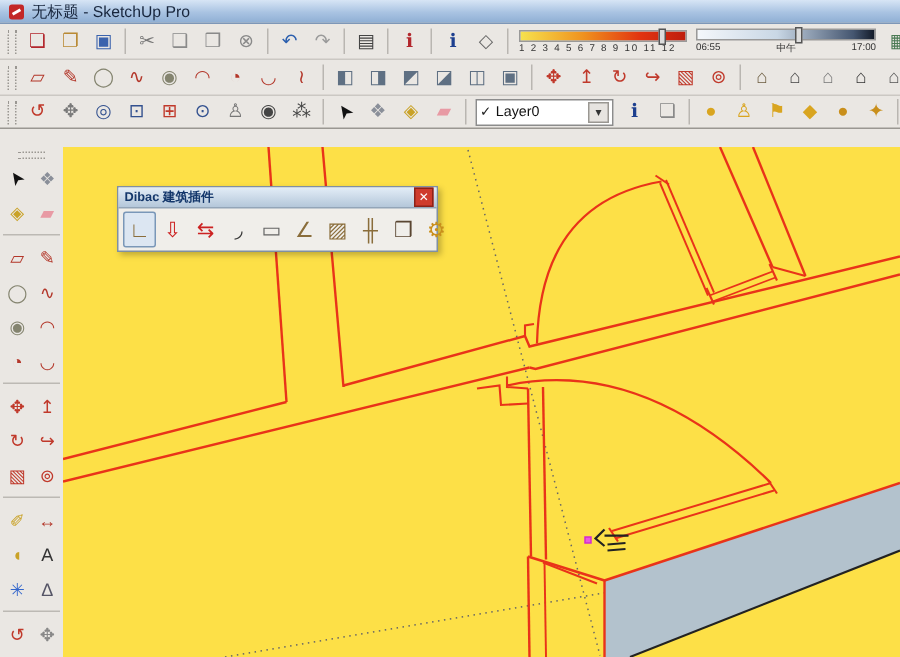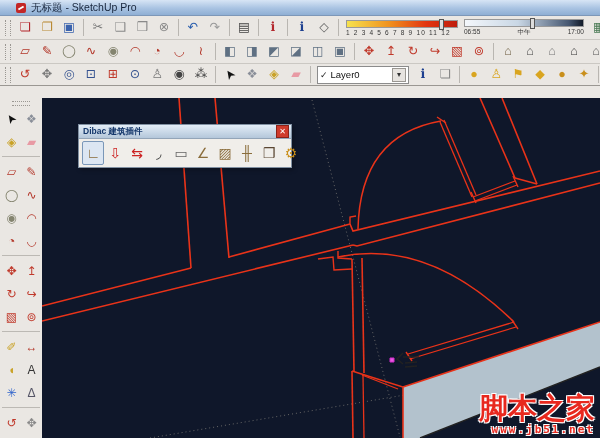--- a/index.html
+++ b/index.html
@@ -1,20 +1,20 @@
 <!DOCTYPE html>
 <html><head>
 <meta charset="utf-8">
 <style>
   html,body{margin:0;padding:0;}
   body{width:600px;height:438px;overflow:hidden;font-family:"Liberation Sans","DejaVu Sans",sans-serif;}
   .app{position:relative;width:600px;height:438px;background:#eae7e3;overflow:hidden;}
 
   
-  .titlebar{height:15px;display:flex;align-items:center;gap:5px;padding:0 16px;
+  .titlebar{height:15px;display:flex;align-items:center;gap:5px;padding:0 6px;
     background:linear-gradient(#d7e5f5,#a9c3e2 55%,#8fafd4);border-bottom:1px solid #7d97b8;}
   .app-icon{width:10px;height:10px;border-radius:2px;background:#c32727;position:relative;flex:0 0 auto;}
   .app-icon::after{content:"";position:absolute;left:2px;top:4px;width:6px;height:2px;background:#fff;transform:rotate(-30deg);}
   .title-text{font-size:10.5px;color:#17253c;white-space:nowrap;}
 
   
   .menubar{height:15px;display:flex;align-items:center;background:#f2f5fa;border-bottom:1px solid #cfcac4;padding-left:2px;}
   .menu-item{font-size:10.5px;color:#222;padding:0 7px;cursor:default;}
 
   
@@ -324,21 +324,21 @@
           <span class="glyph" style="color: rgb(192, 57, 43);">↺</span>
         </span>
         <span class="tb-btn">
           <span class="glyph" style="color: rgb(136, 136, 136);">✥</span>
         </span>
         <span class="tb-btn"></span>
         <span class="tb-btn"></span>
       </div>
   </div>
 
-  <div class="canvas" style="background: #0f172a;">
+  <div class="canvas" style="background: #fde047;">
     <svg width="558" height="340" viewBox="42 98 558 340">
         <path d="M312,100 L400,437" fill="none" stroke="#666666" stroke-width="1" stroke-dasharray="1,3"></path>
         <path d="M150,438 L600,362" fill="none" stroke="#666666" stroke-width="1" stroke-dasharray="1,3"></path>
         <path d="M42,306 L191,268" fill="none" stroke="#e93319" stroke-width="1.6"></path>
         <path d="M229,257 L350,224" fill="none" stroke="#e93319" stroke-width="1.6"></path>
         <path d="M42,321 L353,245" fill="none" stroke="#e93319" stroke-width="1.6"></path>
         <path d="M179,98 L191,268" fill="none" stroke="#e93319" stroke-width="1.6"></path>
         <path d="M215,98 L229,258" fill="none" stroke="#e93319" stroke-width="1.6"></path>
         <path d="M350,224 L350,217 L356,216" fill="none" stroke="#e93319" stroke-width="1.4"></path>
         <path d="M350,224 L353,231 L600,171" fill="none" stroke="#e93319" stroke-width="1.6"></path>
@@ -407,19 +407,15 @@
           </span>
           <span class="tb-btn">
             <span class="glyph" style="color: rgb(90, 70, 50);">❒</span>
           </span>
           <span class="tb-btn">
             <span class="glyph" style="color: rgb(201, 143, 27);">⚙</span>
           </span>
         </div>
     </div>
 
-    <div class="watermark">
-      <div class="wm-title">脚本之家</div>
-      <div class="wm-url">www.jb51.net</div>
-    </div>
   </div>
 
 </div>
 
 </body></html>

